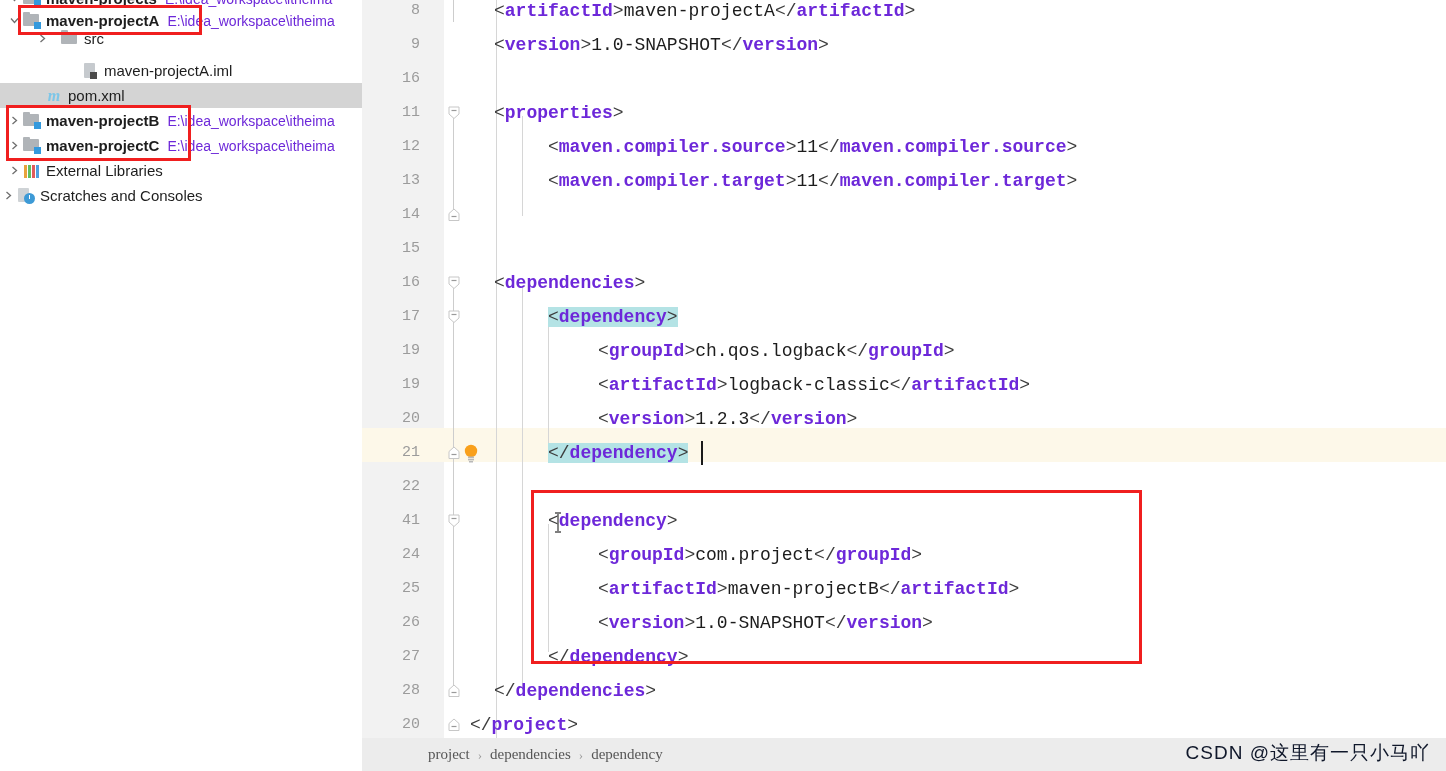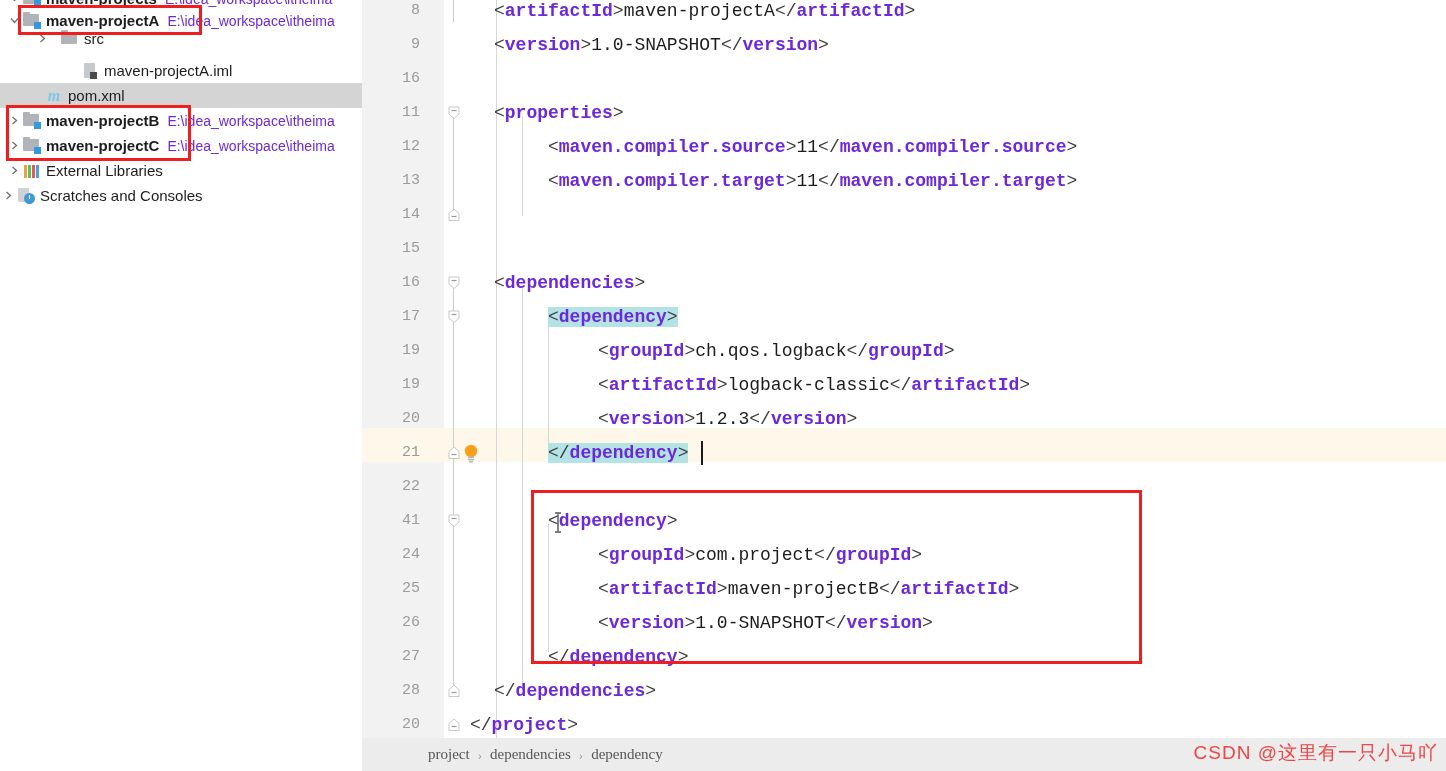--- a/index.html
+++ b/index.html
@@ -240,23 +240,23 @@
     box-sizing: border-box;
     font-size: 15px;
     color: #565656;
     font-family: "Liberation Serif", serif;
   }
   #breadcrumb .crumb { padding: 0 4px; }
   #breadcrumb .sep { color: #9a9a9a; padding: 0 4px; font-size: 13px; }
 
   #watermark {
     position: absolute;
-    right: 8px; top: 740px;
+    right: 16px; top: 740px;
     font-size: 19px;
-    color: #ef4444;
+    color: #0f172a;
     font-family: "Liberation Sans", sans-serif;
     letter-spacing: 1px;
     white-space: nowrap;
   }
   
   #tree-bottom-fill {
     position: absolute; left: 0; top: 738px;
     width: 362px; height: 33px; background: #ffffff;
   }
 </style>

